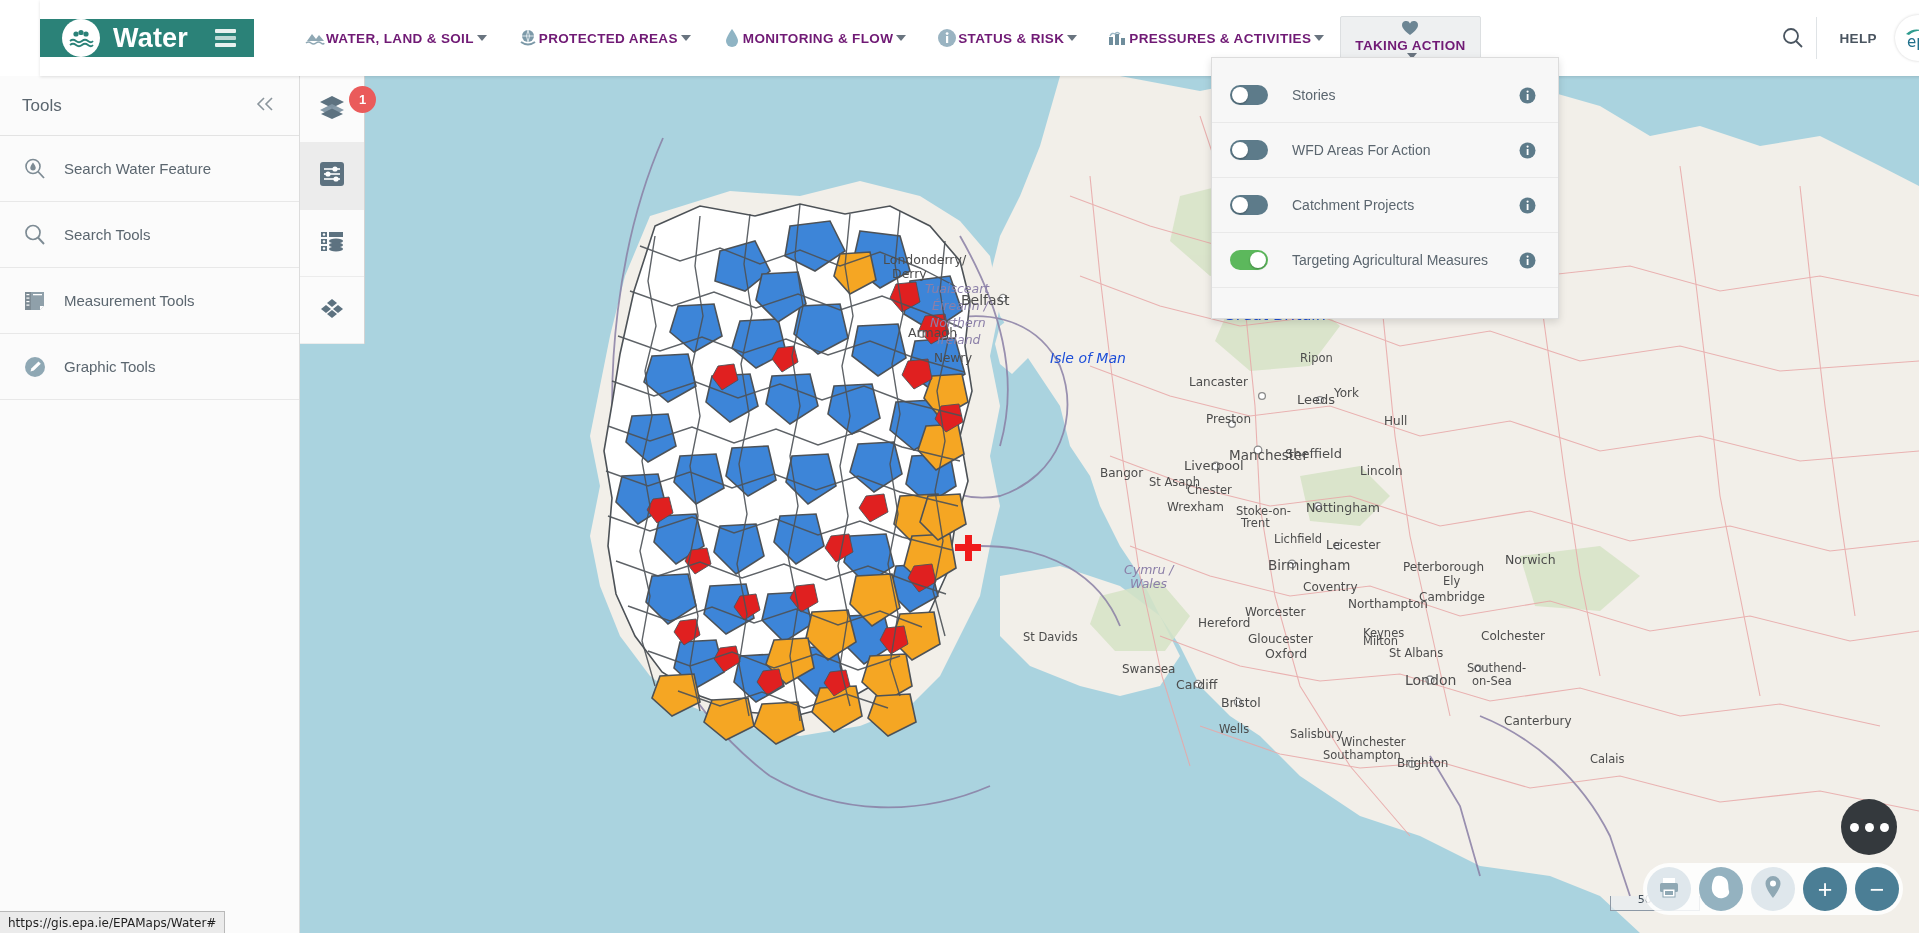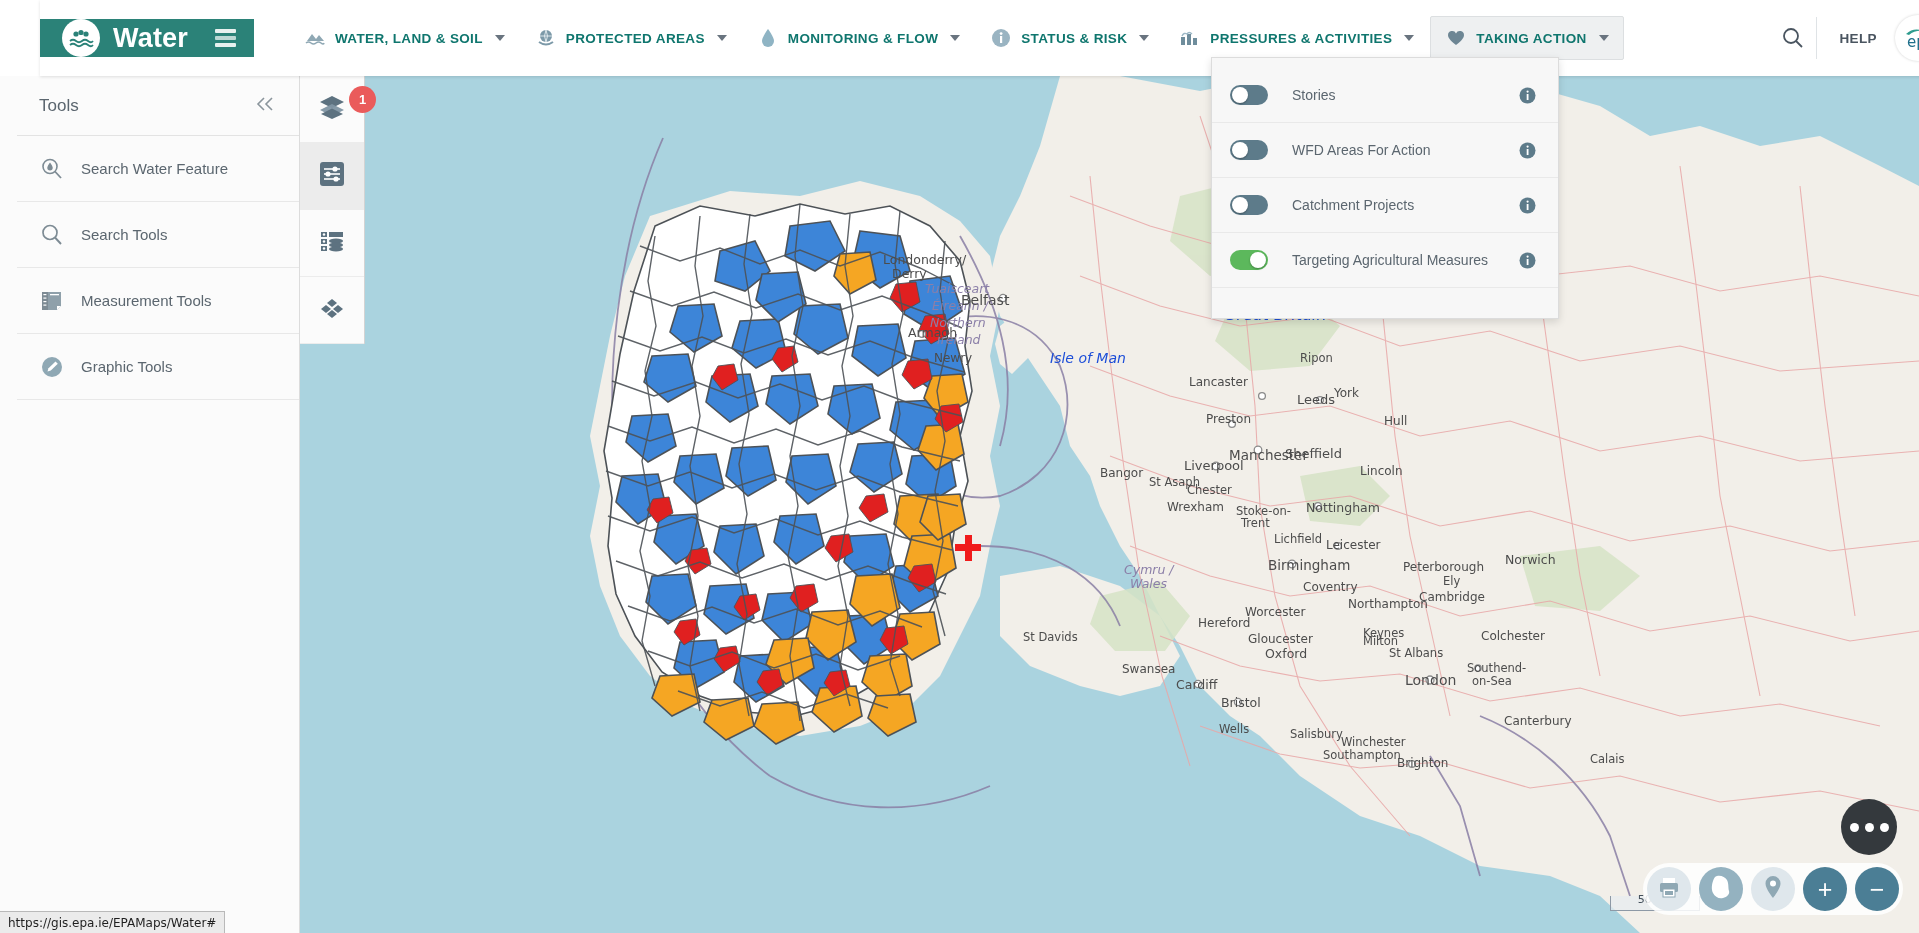--- a/index.html
+++ b/index.html
@@ -28,46 +28,46 @@
     color: #fff; font-size: 27px; font-weight: bold; letter-spacing: .2px;
   }
   .hamburger { display: flex; flex-direction: column; gap: 3px; margin-left: 14px; cursor: pointer; }
   .hamburger i { display:block; height: 4px; border-radius: 1px; background: #cfe3e0; }
   .hamburger i:nth-child(1){ width: 21px; background:#e8f1ef;}
   .hamburger i:nth-child(2){ width: 21px; background:#bcd8d4;}
   .hamburger i:nth-child(3){ width: 21px; background:#e8f1ef;}
 
   .mainnav { flex: 1; display: flex; align-items: center; padding-left: 36px; gap: 2px; }
   .navitem {
-    display: flex; align-items: center; gap: 9px;
+    display: flex; align-items: center; 
     height: 44px; padding: 0 14px; cursor: pointer;
     font-size: 13.5px; font-weight: bold; letter-spacing: .35px;
-    color: #0f766e; white-space: nowrap; border-radius: 2px;
-  }
-  .navitem.active { background: #eef0f1; border: 1px solid #dcdfe1; }
+    color: #701a75; white-space: nowrap; border-radius: 2px;
+  }
+  .navitem.active { background: #eef0f1; border: 1px solid #dcdfe1; flex-direction: column; }
   .navitem .caret {
     width: 0; height: 0; border-left: 5px solid transparent;
     border-right: 5px solid transparent; border-top: 6px solid #69747f; margin-left: 3px;
   }
   .navicon { width: 22px; height: 22px; display:flex; align-items:center; justify-content:center; }
 
   .topright { display: flex; align-items: center; gap: 0; padding-right: 18px; }
   .divider-v { width: 1px; height: 42px; background: #dfe3e6; margin: 0 22px 0 6px; }
   .help-label { font-size: 13.5px; font-weight: bold; color: #4a5560; letter-spacing: .4px; }
   .epa-logo {
     width: 46px; height: 46px; border-radius: 50%; background: #fff;
     box-shadow: 0 0 3px rgba(0,0,0,.18); margin-left: 18px;
     display:flex; align-items:center; justify-content:center;
   }
   .search-top { width: 34px; height: 34px; display:flex; align-items:center; justify-content:center; cursor:pointer;}
 
   
   .tools-panel {
     position: absolute; top: 76px; left: 0; width: 300px; height: 857px;
-    background: #fbfbfb; border-right: 1px solid #dcdcdc; z-index: 30; padding-left: 17px;
+    background: #fbfbfb; border-right: 1px solid #dcdcdc; z-index: 30;
   }
   .tools-head {
     height: 60px; display: flex; align-items: center; justify-content: space-between;
     padding: 0 22px; border-bottom: 1px solid #e3e3e3;
   }
   .tools-title { font-size: 17px; color: #5b666f; }
   .collapse-btn { color:#8b959c; font-size: 19px; cursor: pointer; line-height:1; }
   .tool-row {
     height: 66px; display: flex; align-items: center; gap: 16px;
     padding: 0 22px; border-bottom: 1px solid #e8e8e8; cursor: pointer;

